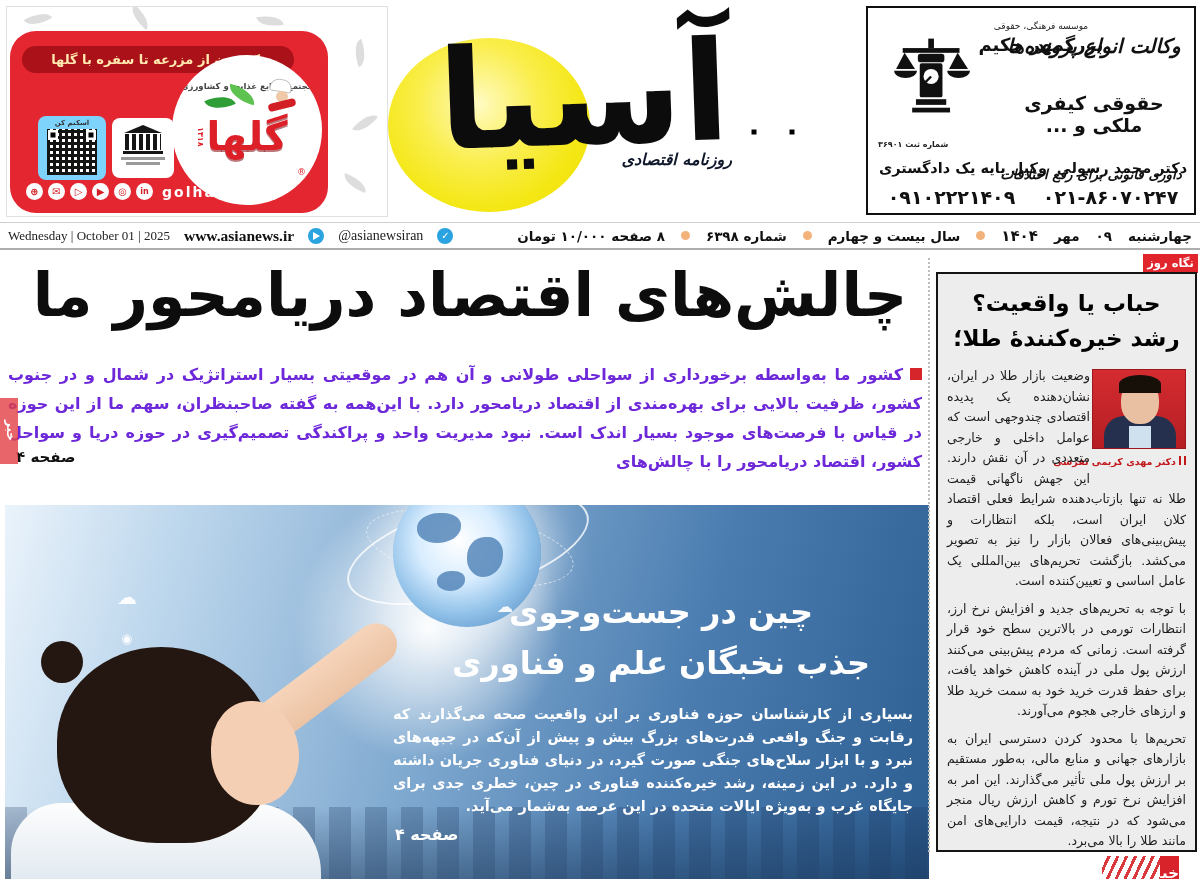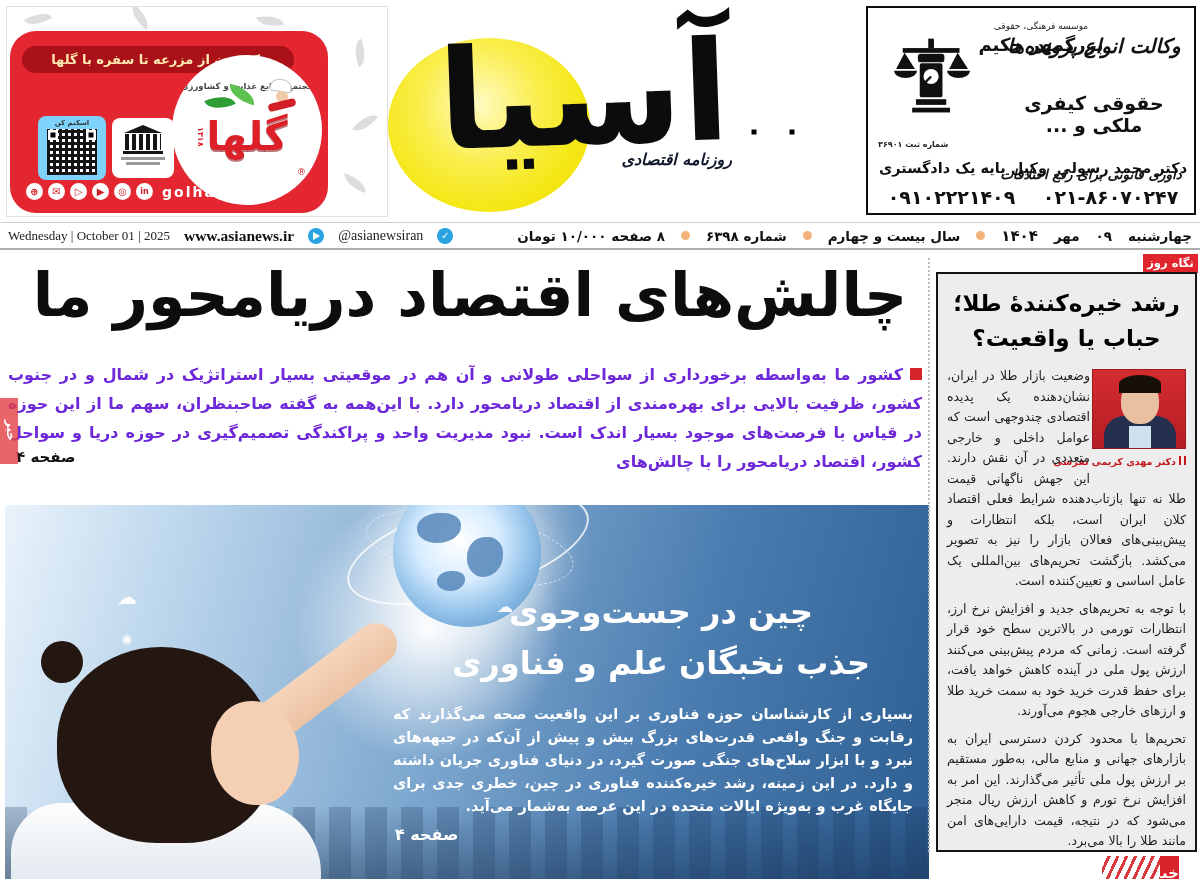--- a/index.html
+++ b/index.html
@@ -281,22 +281,22 @@
       <div class="hero-h2" data-interactable="false">جذب نخبگان علم و فناوری</div>
     </div>
     <div class="hero-body" data-interactable="false">بسیاری از کارشناسان حوزه فناوری بر این واقعیت صحه می‌گذارند که رقابت و جنگ واقعی قدرت‌های بزرگ بیش و پیش از آن‌که در جبهه‌های نبرد و با ابزار سلاح‌های جنگی صورت گیرد، در دنیای فناوری جریان داشته و دارد. در این زمینه، رشد خیره‌کننده فناوری در چین، خطری جدی برای جایگاه غرب و به‌ویژه ایالات متحده در این عرصه به‌شمار می‌آید.</div>
     <div class="hero-page" data-interactable="false">صفحه ۴</div>
   </div>
 
   <div class="vsep" data-interactable="false"></div>
   <div class="dv-tab" data-interactable="false">نگاه روز</div>
   <div class="dayview" data-interactable="false">
     <div class="dv-title" data-interactable="false">
+      <div data-interactable="false">حباب یا واقعیت؟</div>
       <div data-interactable="false">رشد خیره‌کنندهٔ طلا؛</div>
-      <div data-interactable="false">حباب یا واقعیت؟</div>
     </div>
     <div class="dv-article" data-interactable="false">
       <figure class="dv-fig" style="margin-inline:0;" data-interactable="false">
         <div class="dv-photo" data-interactable="false">
           <div class="m-suit" data-interactable="false"></div>
           <div class="m-shirt" data-interactable="false"></div>
           <div class="m-head" data-interactable="false"></div>
           <div class="m-hair" data-interactable="false"></div>
         </div>
         <div class="dv-caption" data-interactable="false"><span class="bars" data-interactable="false"></span><span data-interactable="false">دکتر مهدی کریمی تفرشی</span></div>

